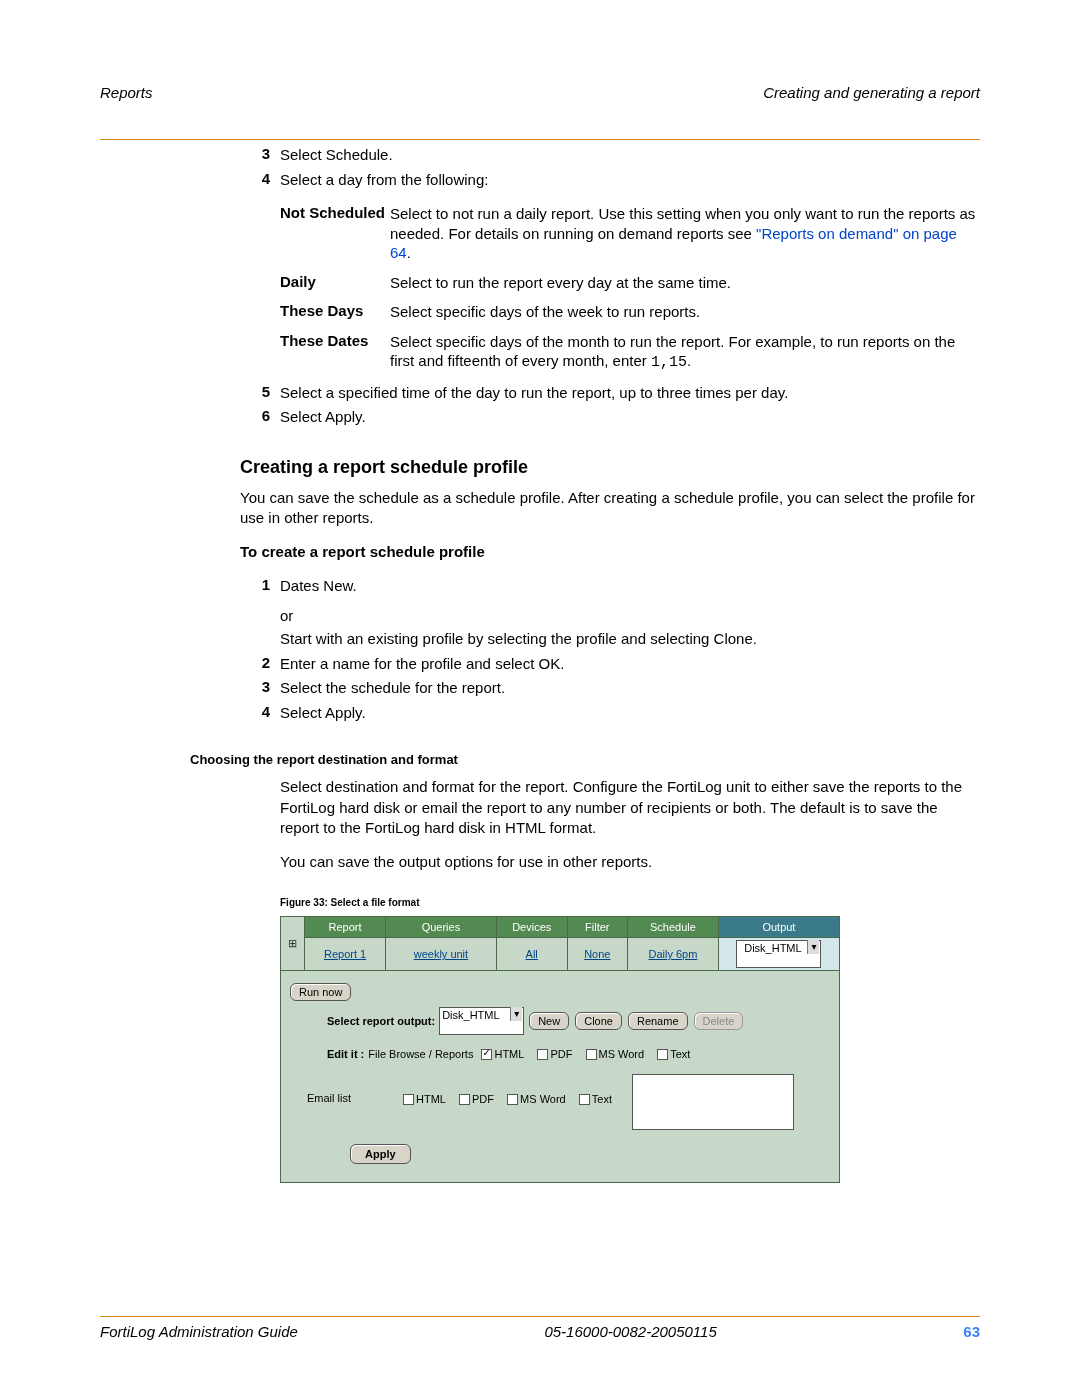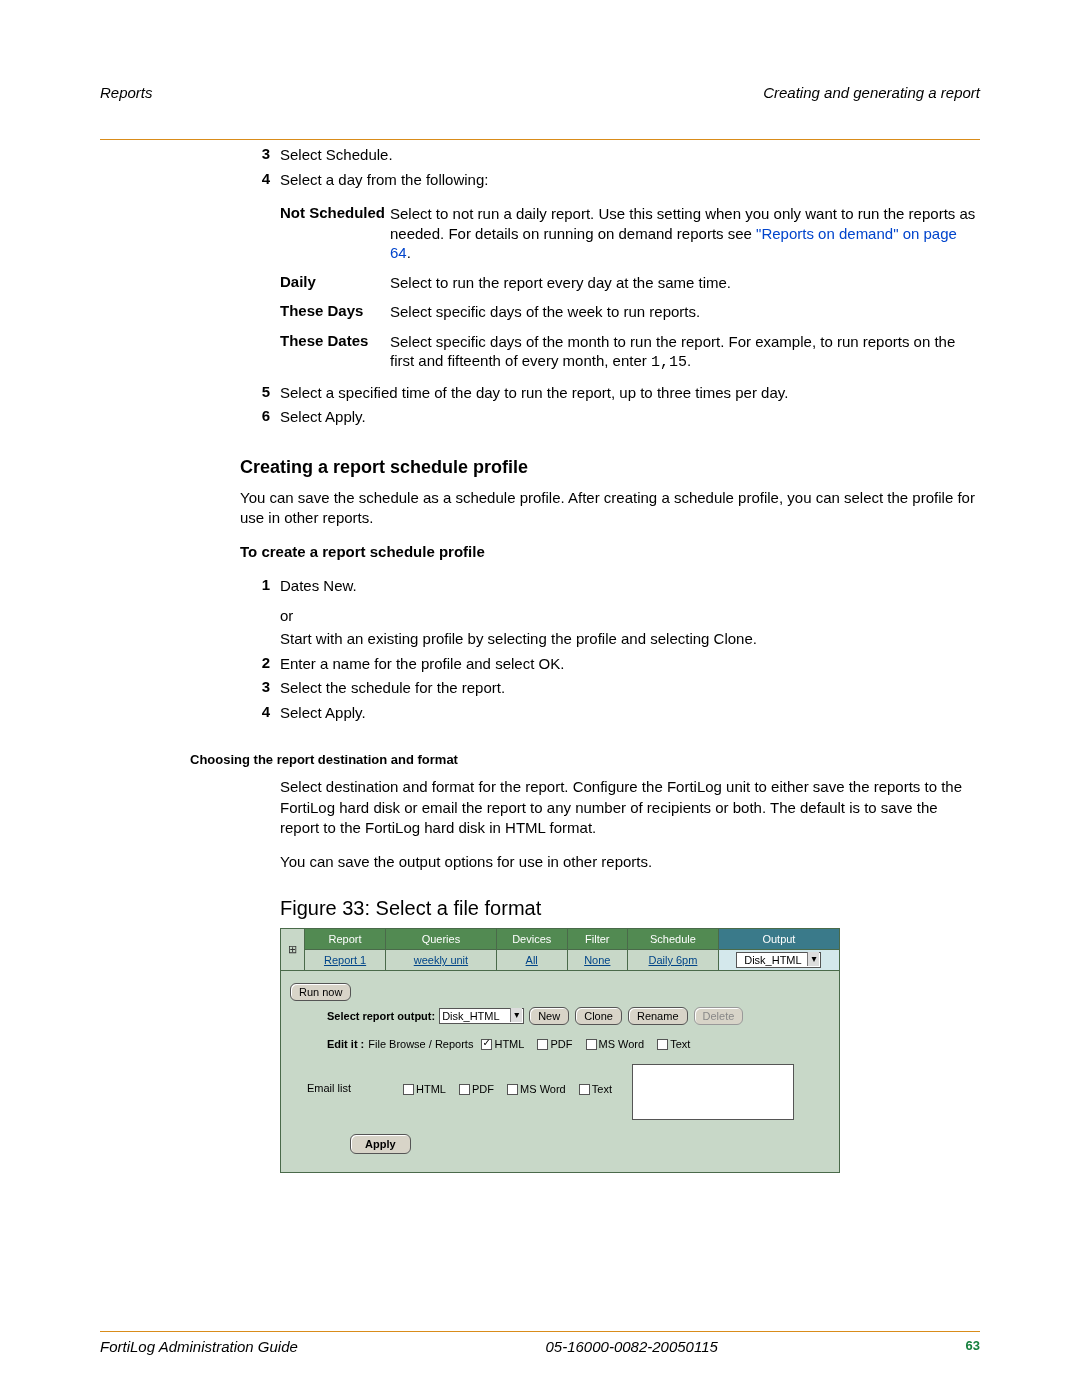--- a/index.html
+++ b/index.html
@@ -87,22 +87,22 @@
   .para {
     line-height: 1.35;
     margin: 10px 0 14px 0;
   }
   .bold {
     font-weight: bold;
   }
 
   
   .fig-caption {
-    font-weight: normal;
-    font-size: 20px;
+    font-weight: bold;
+    font-size: 10px;
     margin: 25px 0 8px 0;
   }
   .ui-box {
     width: 560px;
     font-family: Tahoma, Arial, sans-serif;
     font-size: 11px;
     color: #000;
   }
   .ui-table {
     width: 100%;
@@ -136,21 +136,21 @@
     text-decoration: underline;
   }
   .ui-body {
     background: #c8d8c8;
     border: 1px solid #4a6a4a;
     border-top: none;
     padding: 6px 8px 12px 8px;
   }
   .ui-select-sm {
     font-size: 11px;
-    height: 16px;
+    height: 28px;
     background: #fff;
     border: 1px solid #555;
     padding: 0 14px 0 2px;
     display: inline-block;
     position: relative;
     line-height: 14px;
     box-sizing: border-box;
   }
   .ui-select-sm::after {
     content: "▾";
@@ -222,39 +222,39 @@
   .email-box {
     width: 160px;
     height: 54px;
     border: 1px solid #555;
     background: #fff;
     display: inline-block;
     vertical-align: top;
   }
   .footer {
     position: absolute;
-    bottom: 42px;
+    bottom: 57px;
     left: 100px;
     right: 100px;
   }
   .footer-rule {
     border-top: 1.5px solid #d98c1a;
     margin-bottom: 6px;
   }
   .footer-row {
     display: flex;
     justify-content: space-between;
     font-style: italic;
     font-size: 15px;
   }
   .footer-row .pnum {
-    color: #15803d;
+    color: #3b82f6;
     font-weight: bold;
     font-style: normal;
-    font-size: 13px;
+    font-size: 15px;
   }
 </style>
 </head>
 <body>
 
 <div class="page">
 
   <div>
     <div class="header-row">
       <span>Reports</span>

